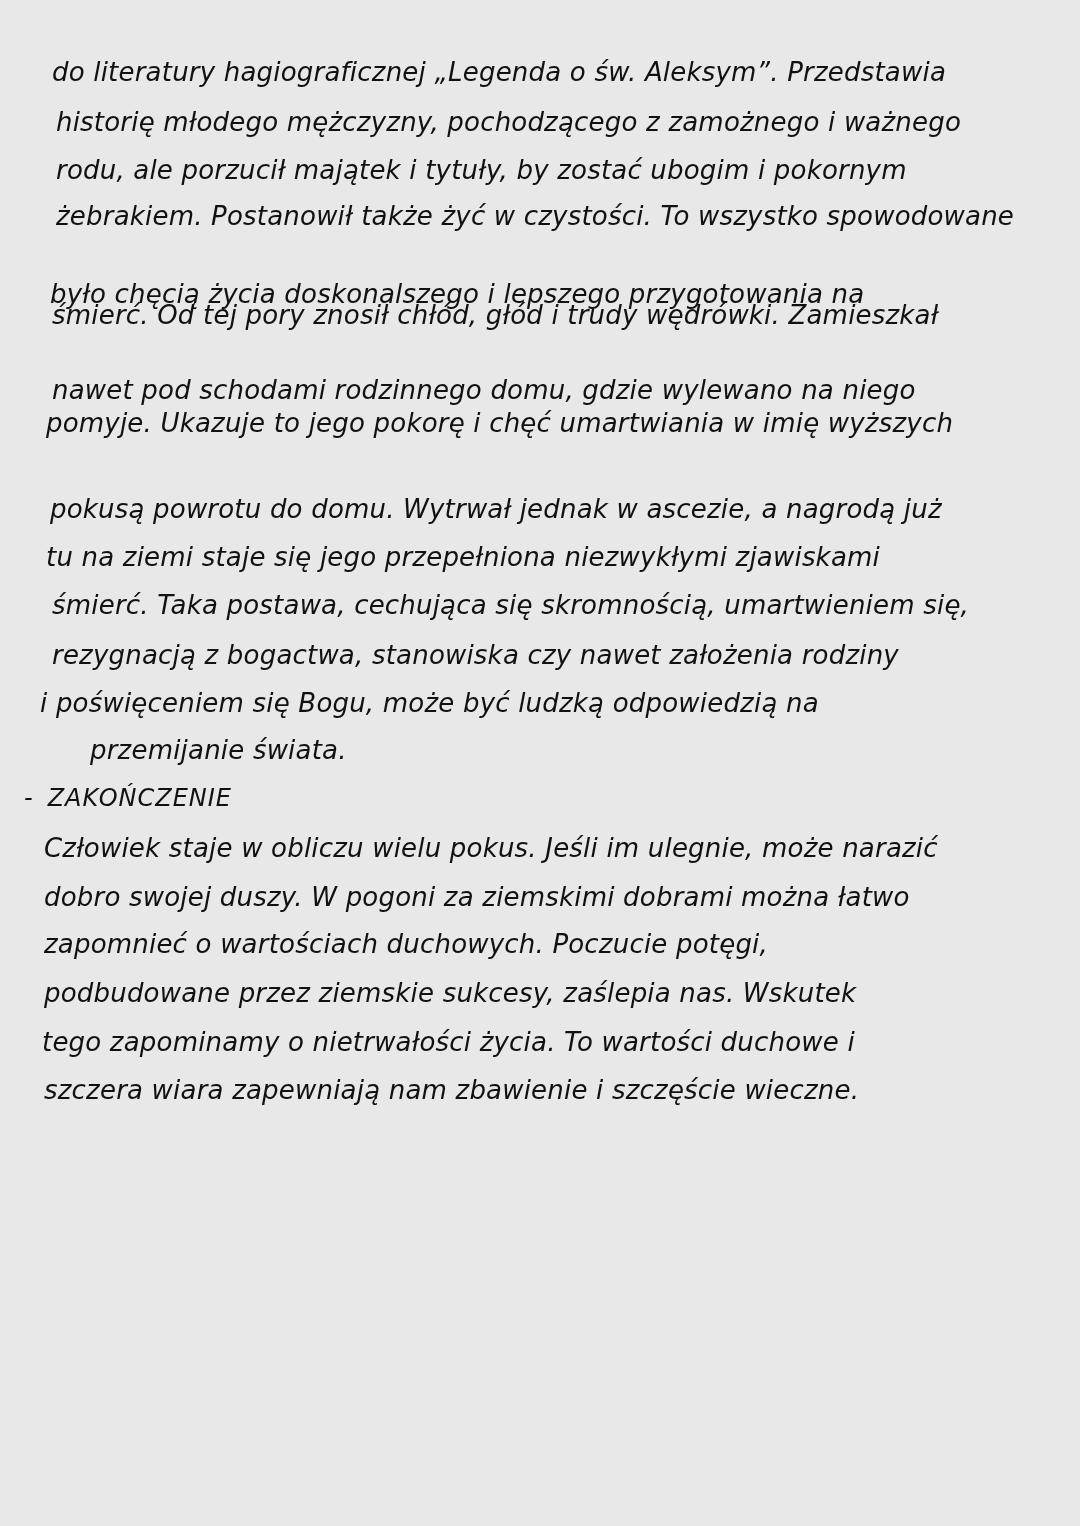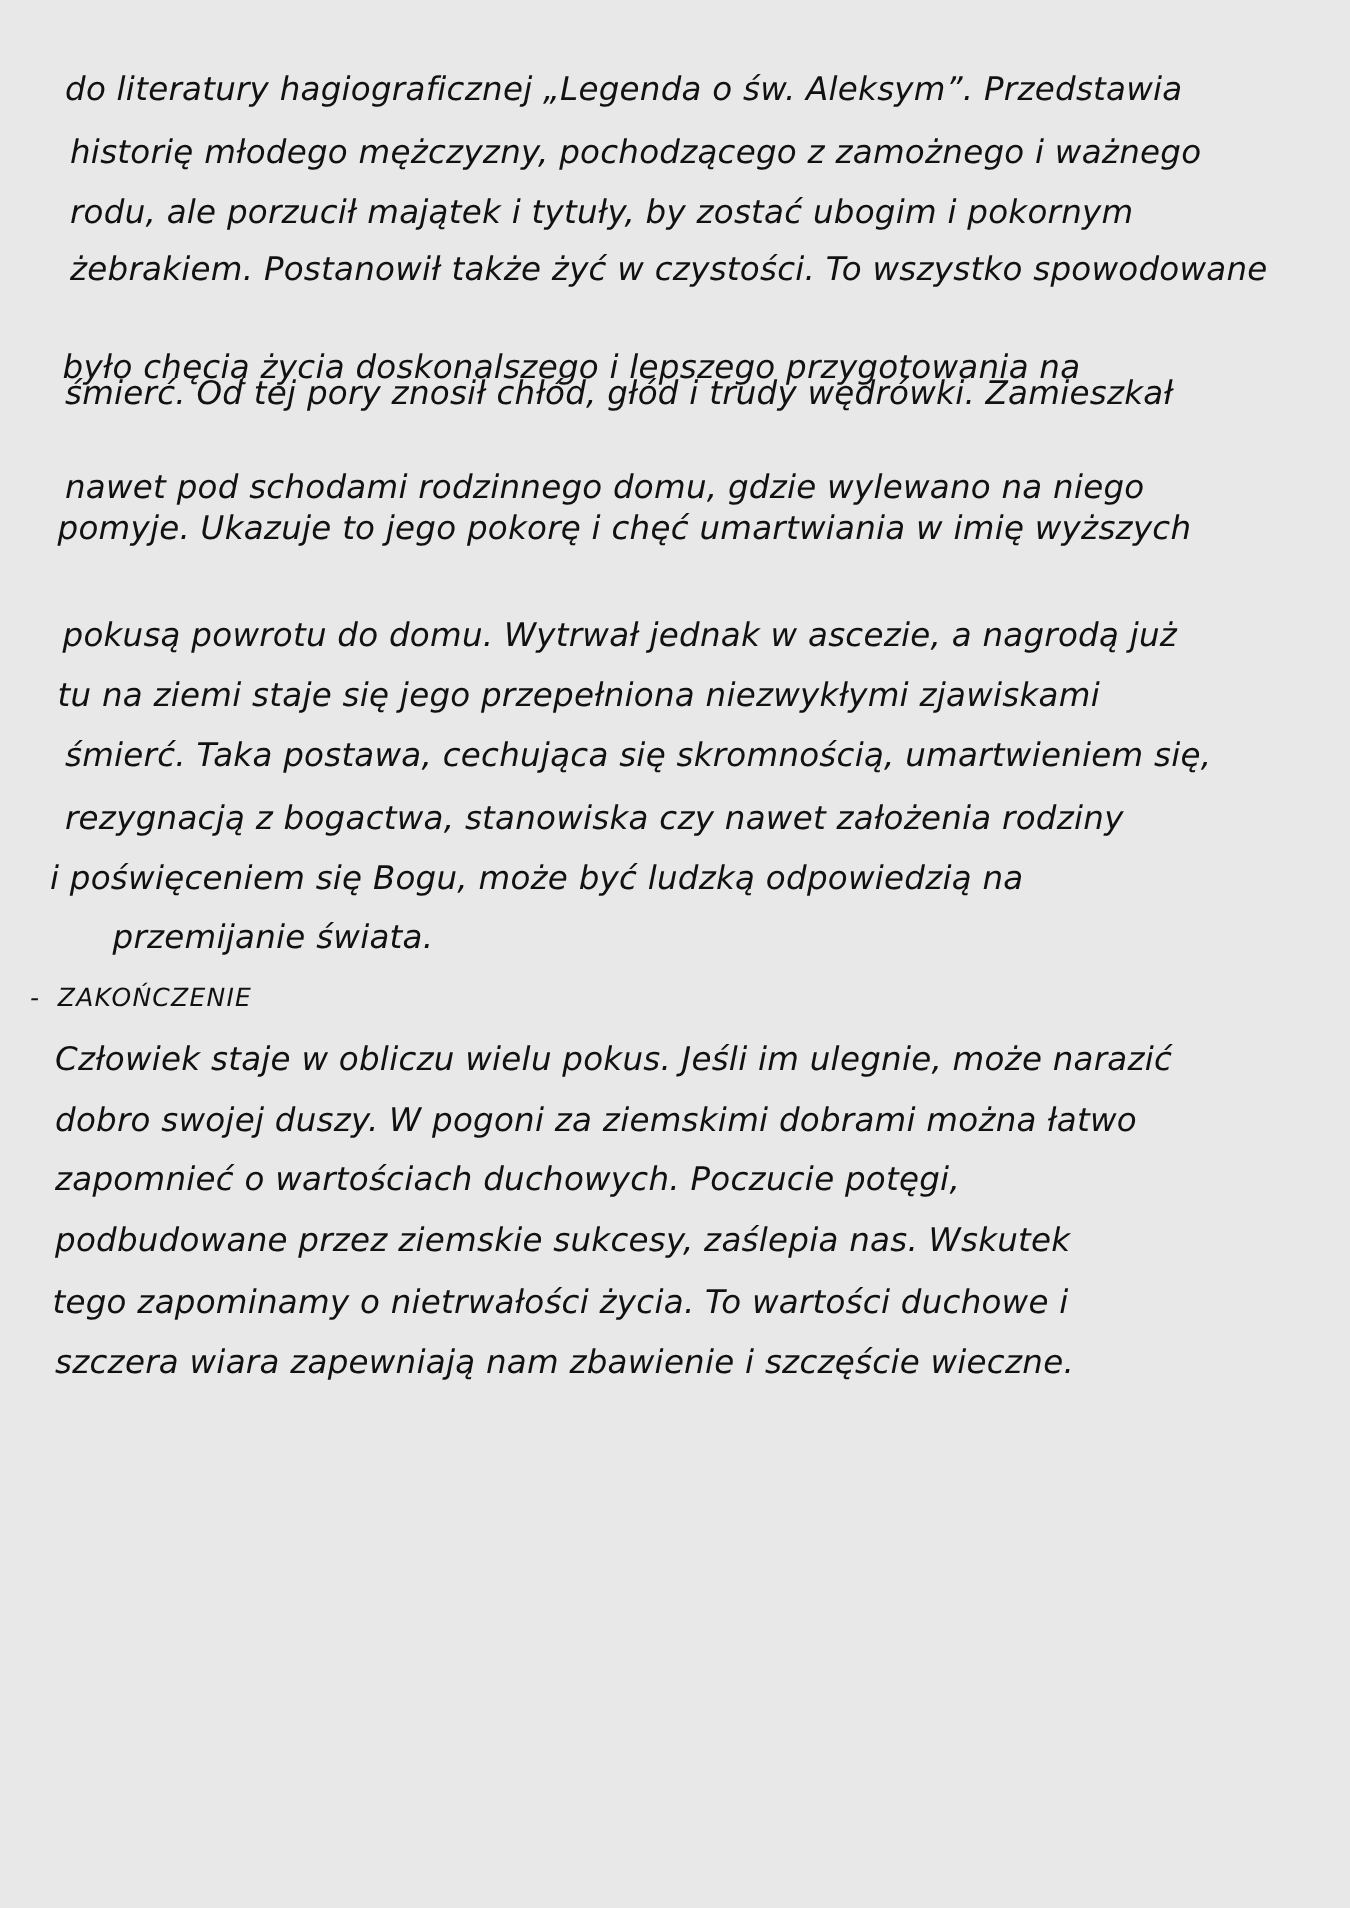--- a/index.html
+++ b/index.html
@@ -29,21 +29,21 @@
       font-size: 26px;
       line-height: 34px;
       letter-spacing: 0.2px;
       transform-origin: left center;
       font-style: italic;
     }
     .heading {
       position: absolute;
       left: 24px;
       white-space: nowrap;
-      font-size: 20px;
+      font-size: 24px;
       line-height: 34px;
       letter-spacing: 1px;
       font-style: italic;
     }
     .dash {
       display: inline-block;
       margin-right: 14px;
     }
   </style>
 </head>

